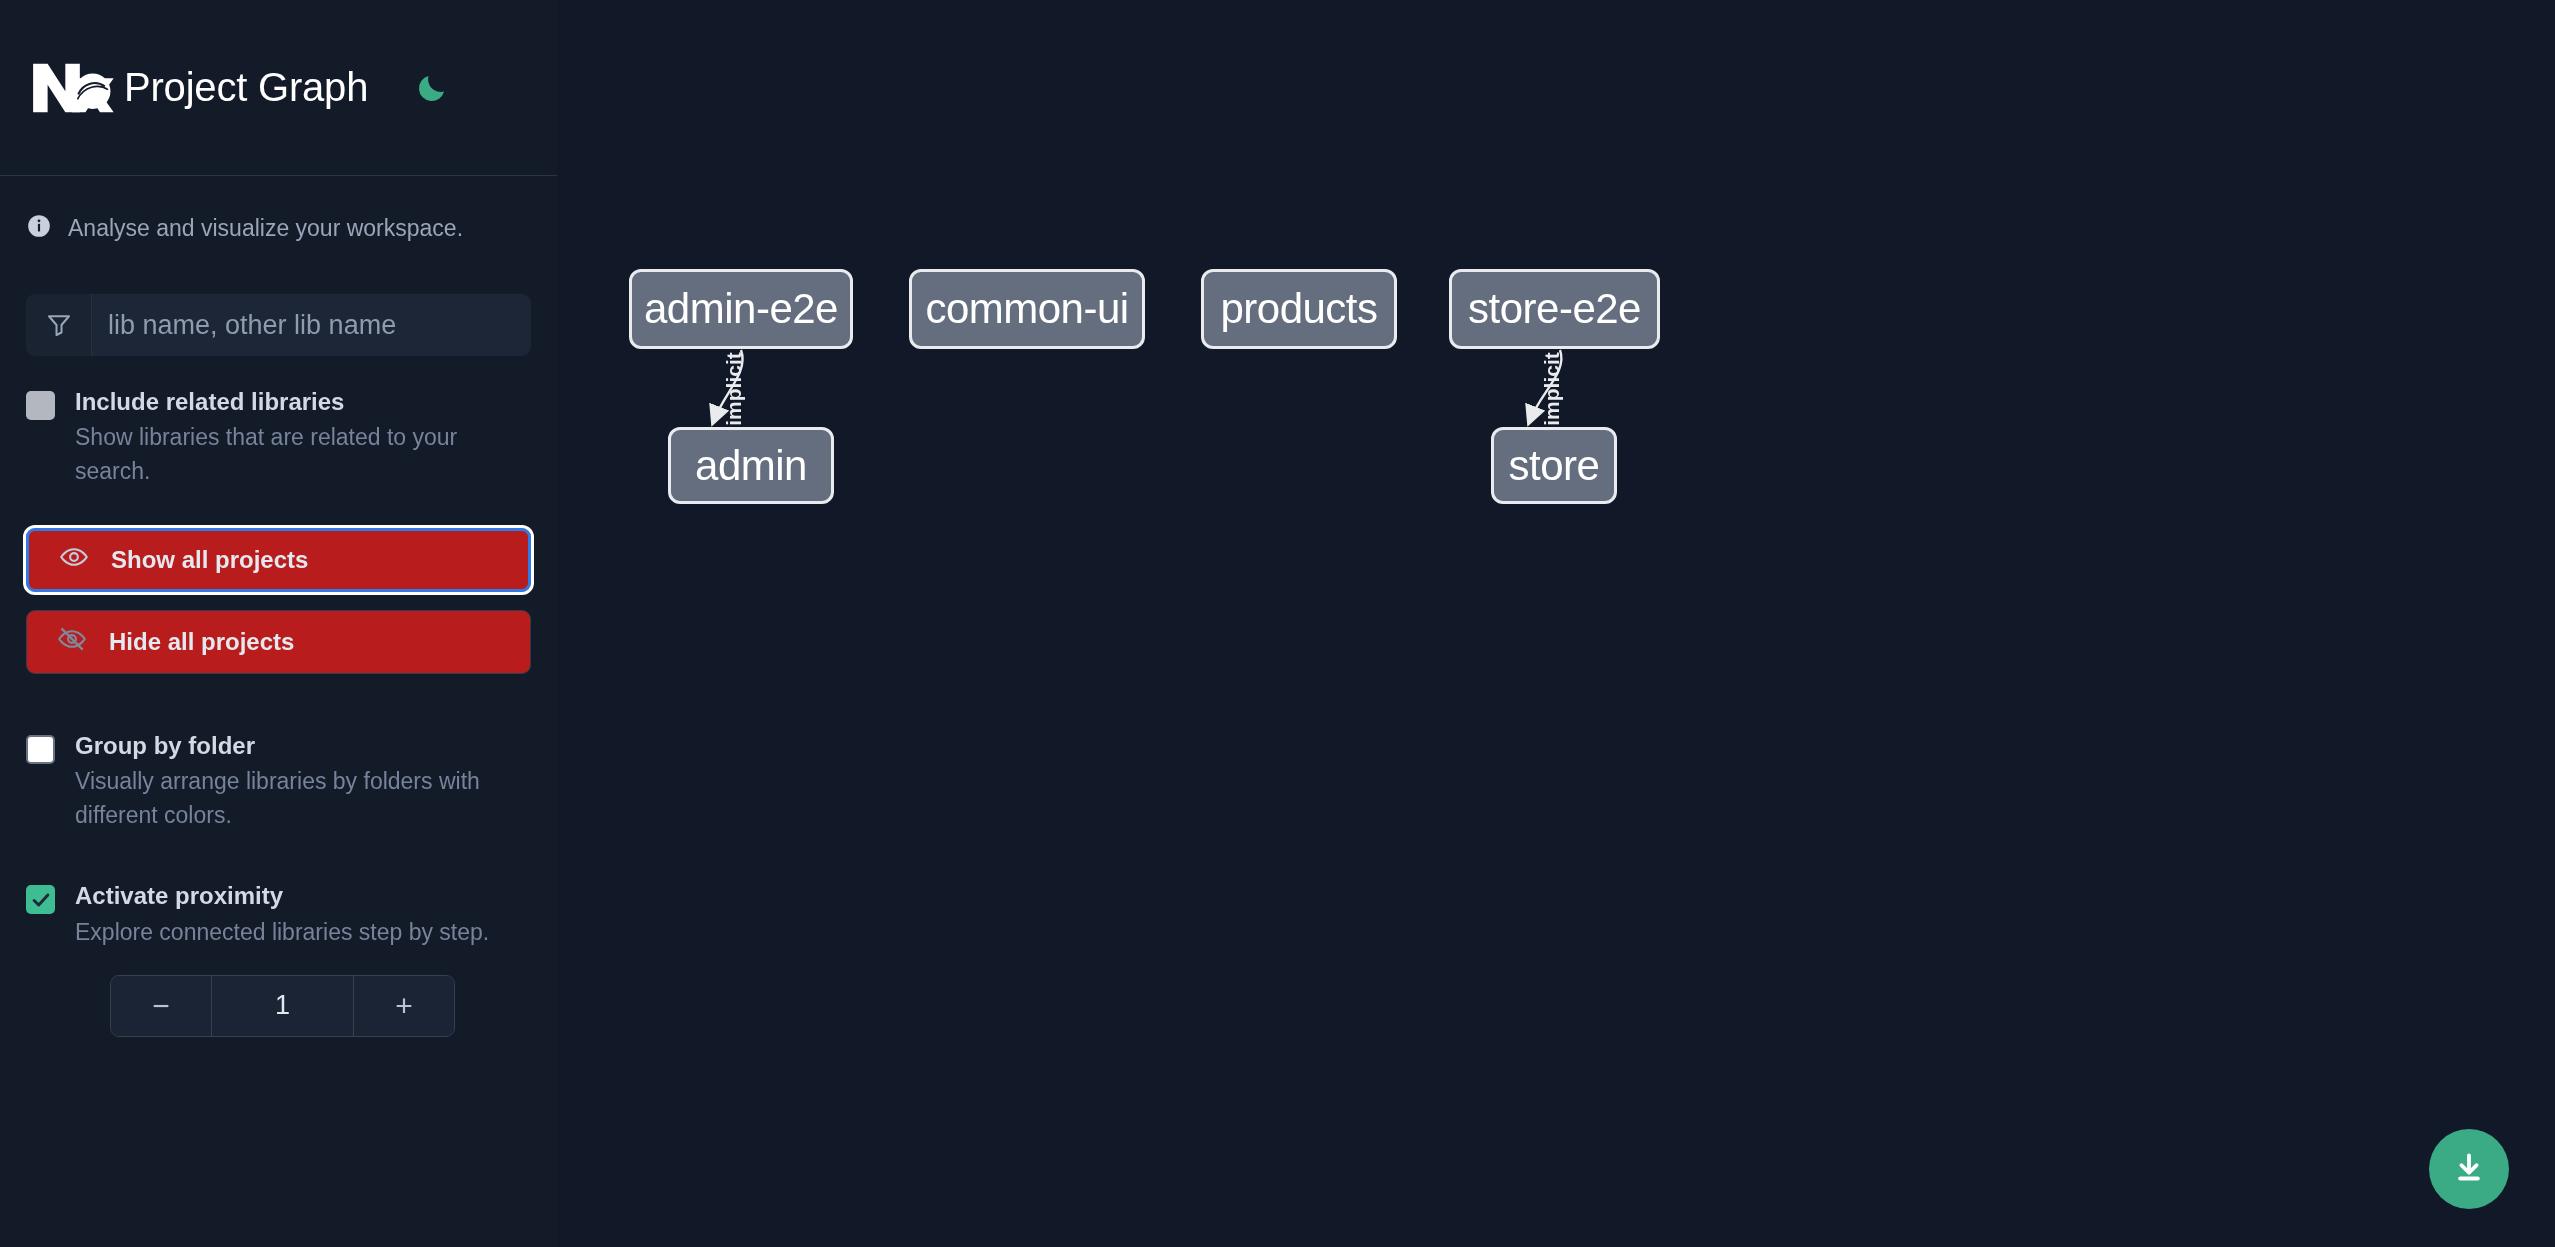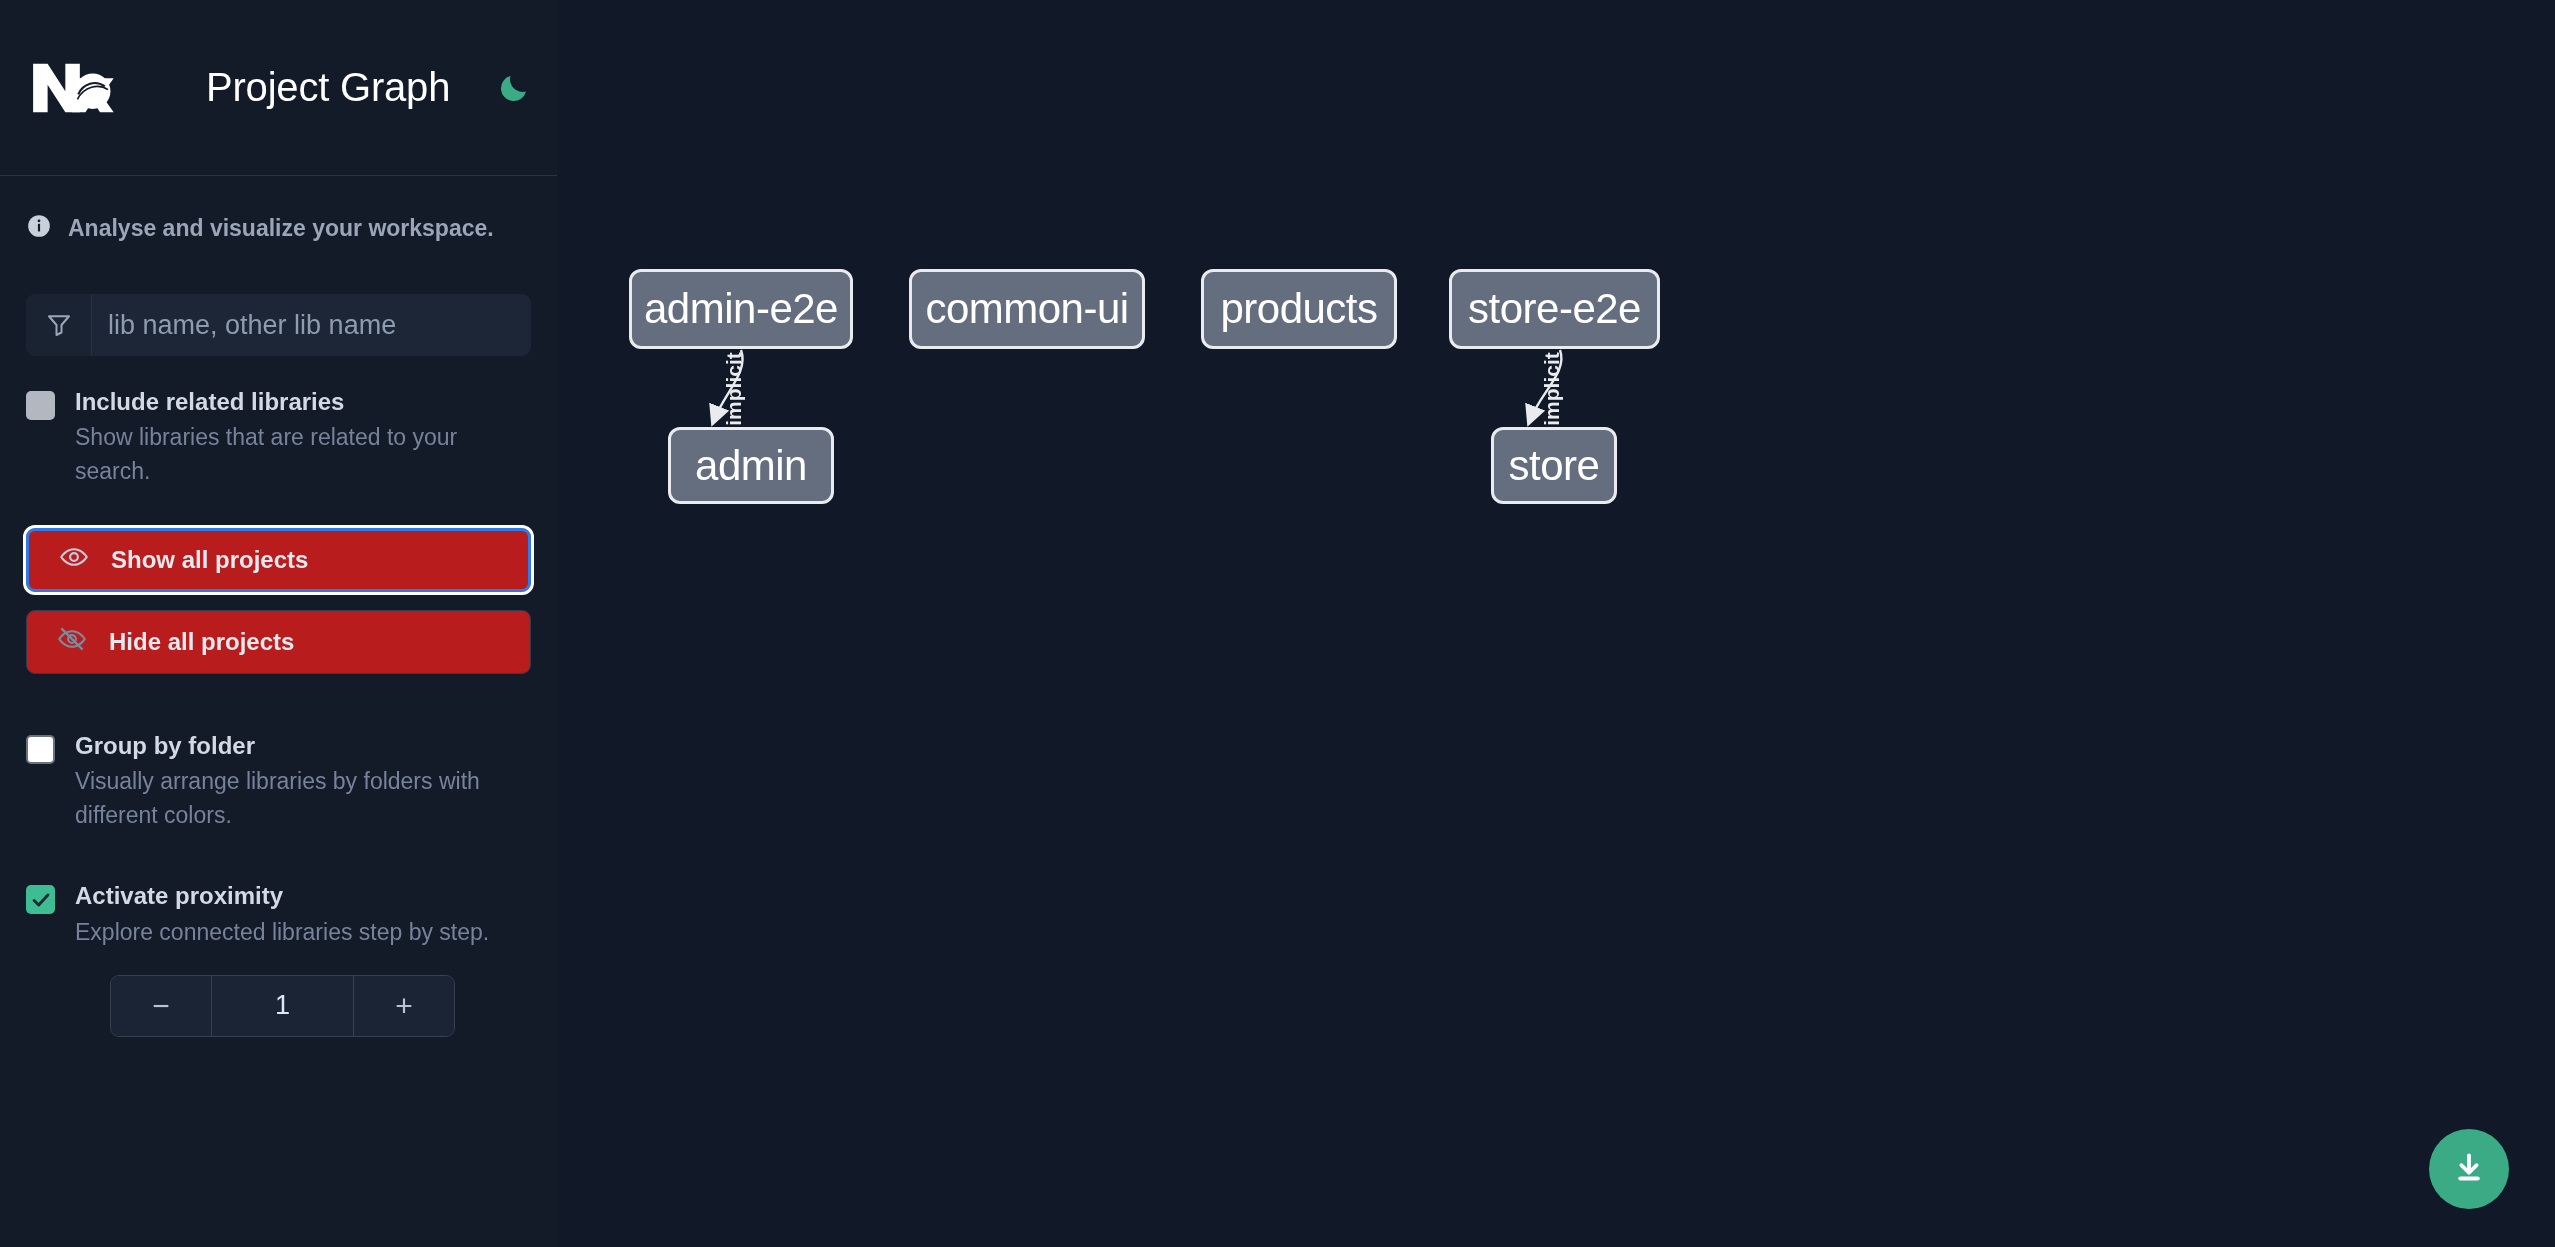--- a/index.html
+++ b/index.html
@@ -25,41 +25,40 @@
     height: 175px;
     display: flex; align-items: center;
     padding-left: 26px;
     gap: 0px;
   }
   .nx-logo { width: 98px; height: 58px; flex: 0 0 98px; }
   .brand-title {
     color: #ffffff;
     font-size: 40px;
     font-weight: 400;
-    margin-left: 82px;
     letter-spacing: -0.2px;
     white-space: nowrap;
   }
   .moon-btn {
     margin-left: 42px;
     width: 44px; height: 44px;
     display: flex; align-items: center; justify-content: center;
   }
   .divider { height: 1px; background: #2b3443; width: 557px; }
 
   .tagline {
     display: flex; align-items: center; gap: 16px;
     padding: 34px 26px 0 26px;
     height: 70px;
   }
   .tagline .info-icon { flex: 0 0 26px; }
   .tagline-text {
     color: #9aa6b8;
     font-size: 23px;
-    font-weight: 700;
+    font-weight: 400;
     white-space: nowrap;
   }
 
   .filter-row { padding: 48px 26px 0 26px; }
   .filter-box {
     display: flex; align-items: stretch;
     height: 62px;
     background: #1d2636;
     border-radius: 9px;
     overflow: hidden;

